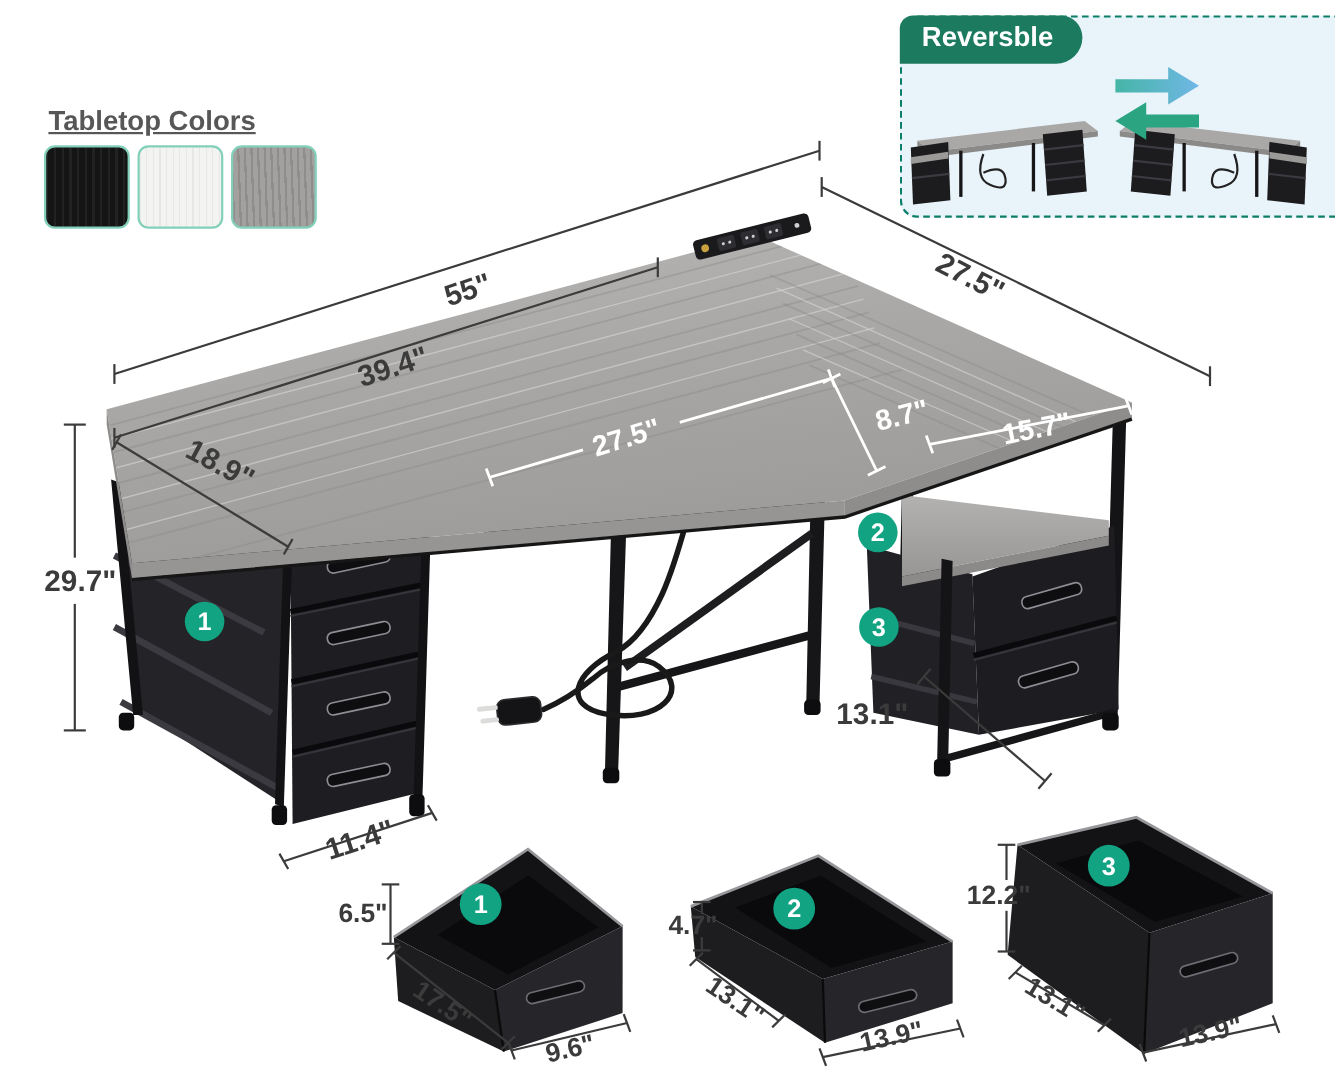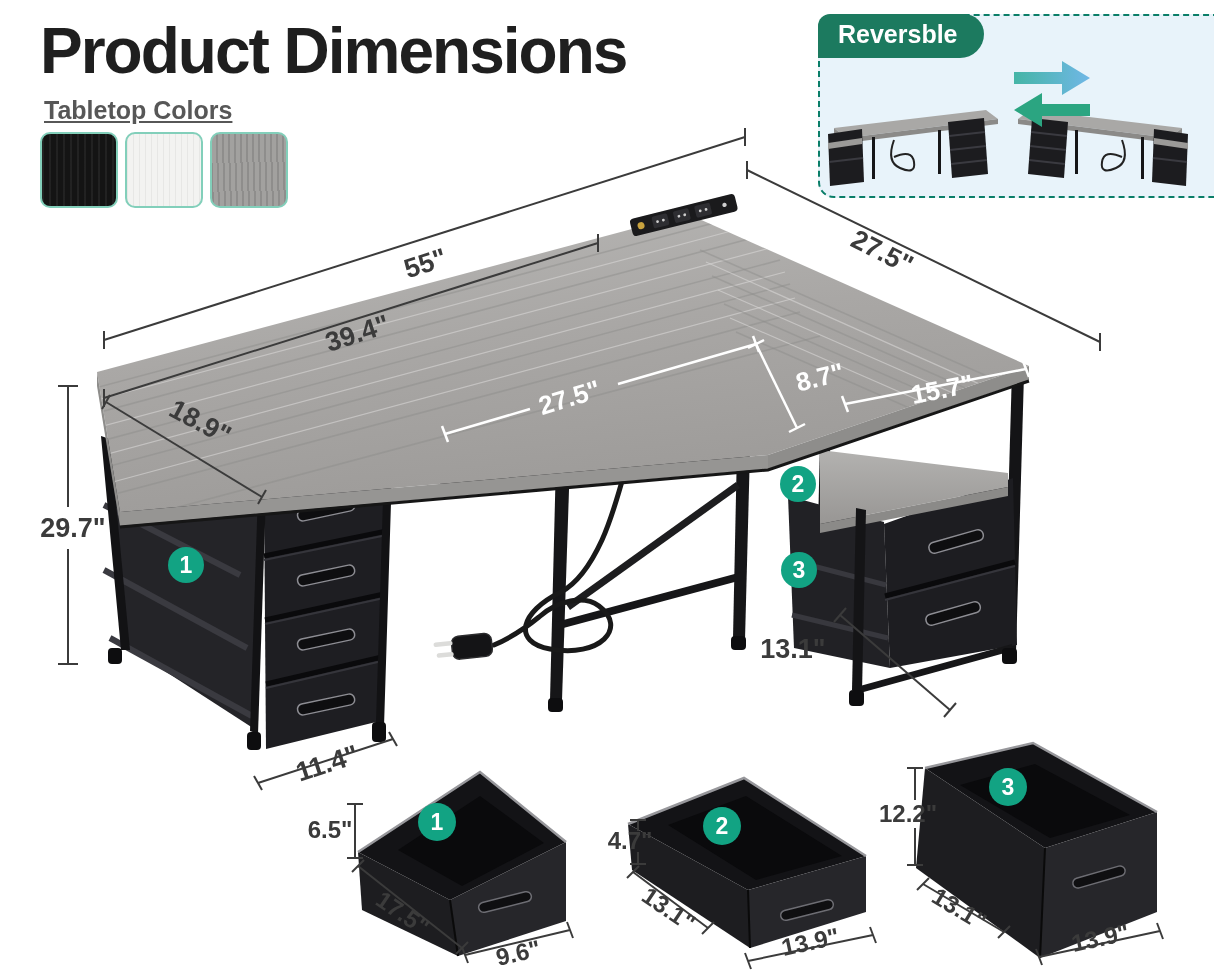--- a/index.html
+++ b/index.html
@@ -357,21 +357,20 @@
         <line x1="1157" y1="923" x2="1163" y2="939"></line>
         <text class="dimb" x="1102" y="946" text-anchor="middle" stroke="none" transform="rotate(-12 1102 946)">13.9"</text>
       </g>
       <g>
         <circle cx="1008" cy="787" r="19" fill="#12a383"></circle>
         <text class="marker-num" x="1008" y="795" text-anchor="middle">3</text>
       </g>
     </g>
   </svg>
 
-  <h1 class="page-title">Product Dimensions</h1>
   <div class="colors-label">Tabletop Colors</div>
   <div class="swatches">
     <div class="swatch swatch-black"></div>
     <div class="swatch swatch-white"></div>
     <div class="swatch swatch-gray"></div>
   </div>
 
   <div class="rev-box">
     <svg class="rev-art" width="376" height="180" viewBox="0 0 376 180">
       <defs>

